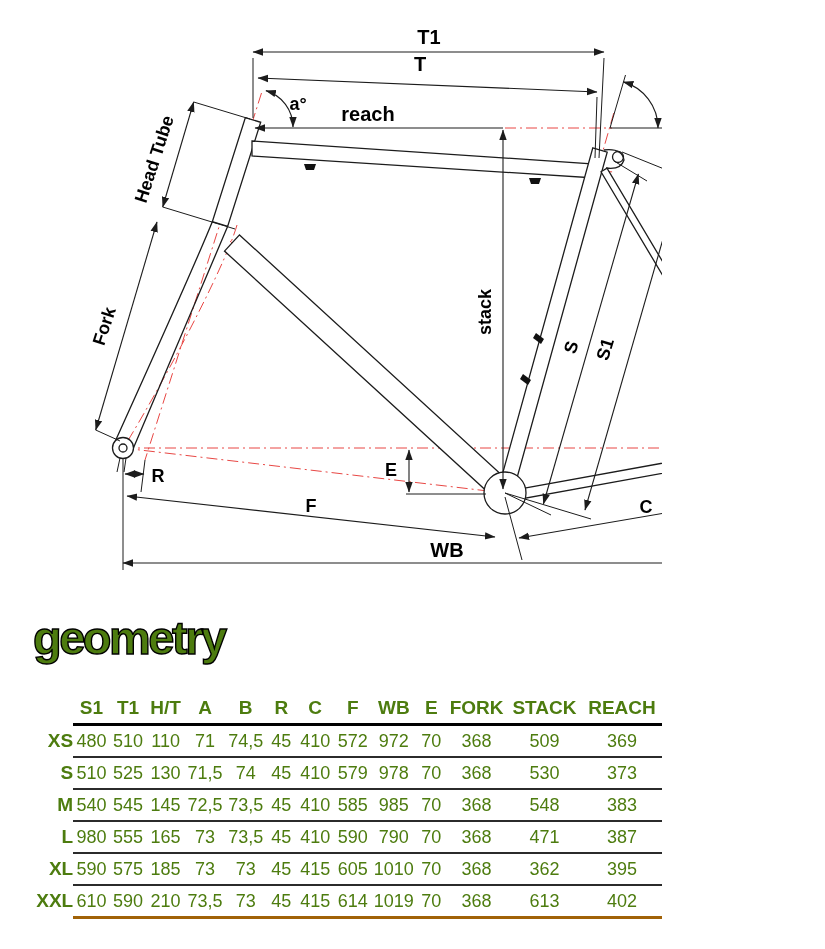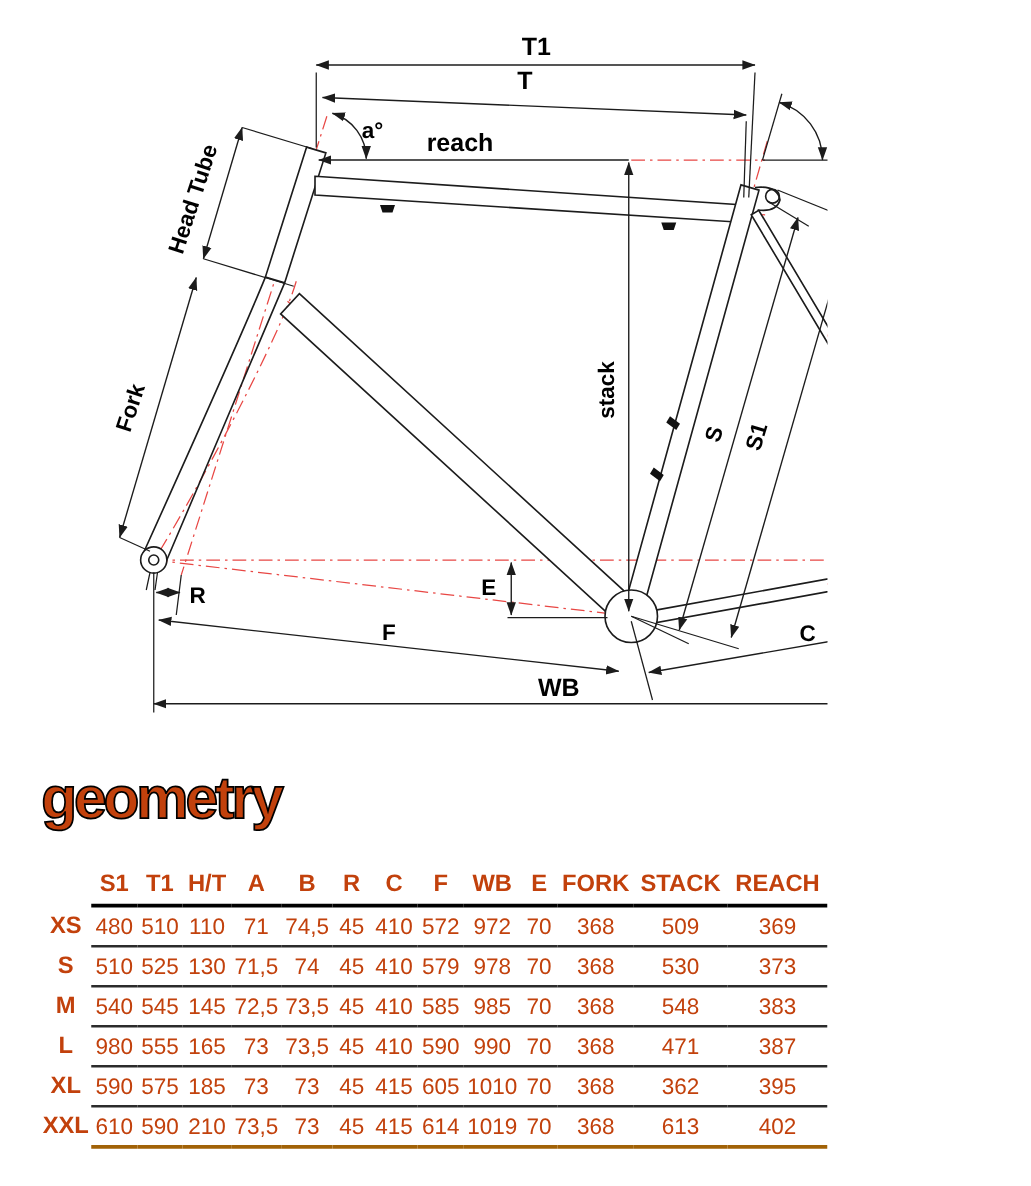--- a/index.html
+++ b/index.html
@@ -1,36 +1,36 @@
 <!DOCTYPE html>
 <html><head>
 <meta charset="utf-8">
 <style>
   html,body{margin:0;padding:0;background:#fff;}
   .page{position:relative;width:662px;height:949px;background:#fff;overflow:hidden;
-        font-family:"Liberation Sans",sans-serif;color:#c2410c;}
+        font-family:"Liberation Sans",sans-serif;color:#4d7c0f;}
   svg{display:block;}
   .outline{fill:#fff;stroke:#1c1c1c;stroke-width:1.3;}
   .stroke-only{fill:none;stroke:#1c1c1c;stroke-width:1.3;}
   .thin{fill:none;stroke:#1c1c1c;stroke-width:1;}
   .dim{fill:none;stroke:#1c1c1c;stroke-width:1.1;}
   .red{fill:none;stroke:#e84744;stroke-width:1;stroke-dasharray:11 4 2 4;}
   .blackfill{fill:#111;stroke:none;}
   .dim-label{font-family:"Liberation Sans",sans-serif;font-weight:bold;fill:#000;}
   .sz20{font-size:20px;} .sz18{font-size:18px;}
   .page-title{margin:12px 0 0 33px;font-size:47px;font-weight:bold;letter-spacing:-2.5px;
               -webkit-text-stroke:1.4px #000;}
   table.geo{border-collapse:collapse;table-layout:fixed;margin:28px 0 0 30px;}
   table.geo th,table.geo td{padding:0;height:30px;text-align:center;vertical-align:middle;
               font-size:18px;white-space:nowrap;}
   table.geo thead th{font-weight:bold;font-size:19px;}
   table.geo thead th:not(:first-child){border-bottom:3px solid #000;}
   table.geo tbody tr td{border-bottom:2px solid #2b2b2b;}
   table.geo tbody tr:last-child td{border-bottom:3px solid #a16207;}
-  table.geo tbody th{font-weight:bold;font-size:19px;text-align:center;padding-left:2px;}
+  table.geo tbody th{font-weight:bold;font-size:19px;text-align:right;padding-left:2px;}
 </style>
 </head>
 <body>
 
 <div class="page">
 
   <svg width="825" height="598" viewBox="0 0 825 598">
     <defs>
       <marker id="ar" viewBox="0 0 10 10" refX="9.2" refY="5" markerWidth="10" markerHeight="10" orient="auto-start-reverse">
         <path d="M0,1.6 L9.6,5 L0,8.4 Z" fill="#1c1c1c"></path>
@@ -283,21 +283,21 @@
         <tr>
           <th>L</th>
           <td>980</td>
           <td>555</td>
           <td>165</td>
           <td>73</td>
           <td>73,5</td>
           <td>45</td>
           <td>410</td>
           <td>590</td>
-          <td>990</td>
+          <td>790</td>
           <td>70</td>
           <td>368</td>
           <td>471</td>
           <td>387</td>
         </tr>
         <tr>
           <th>XL</th>
           <td>590</td>
           <td>575</td>
           <td>185</td>

